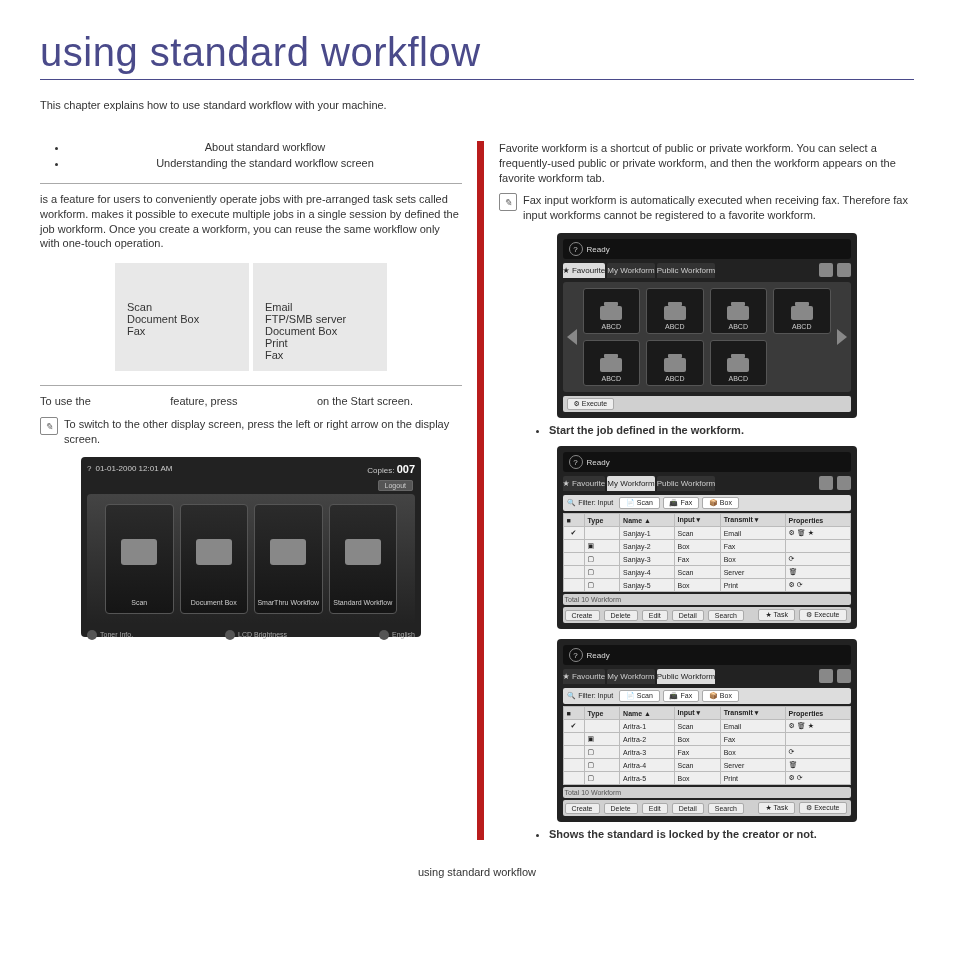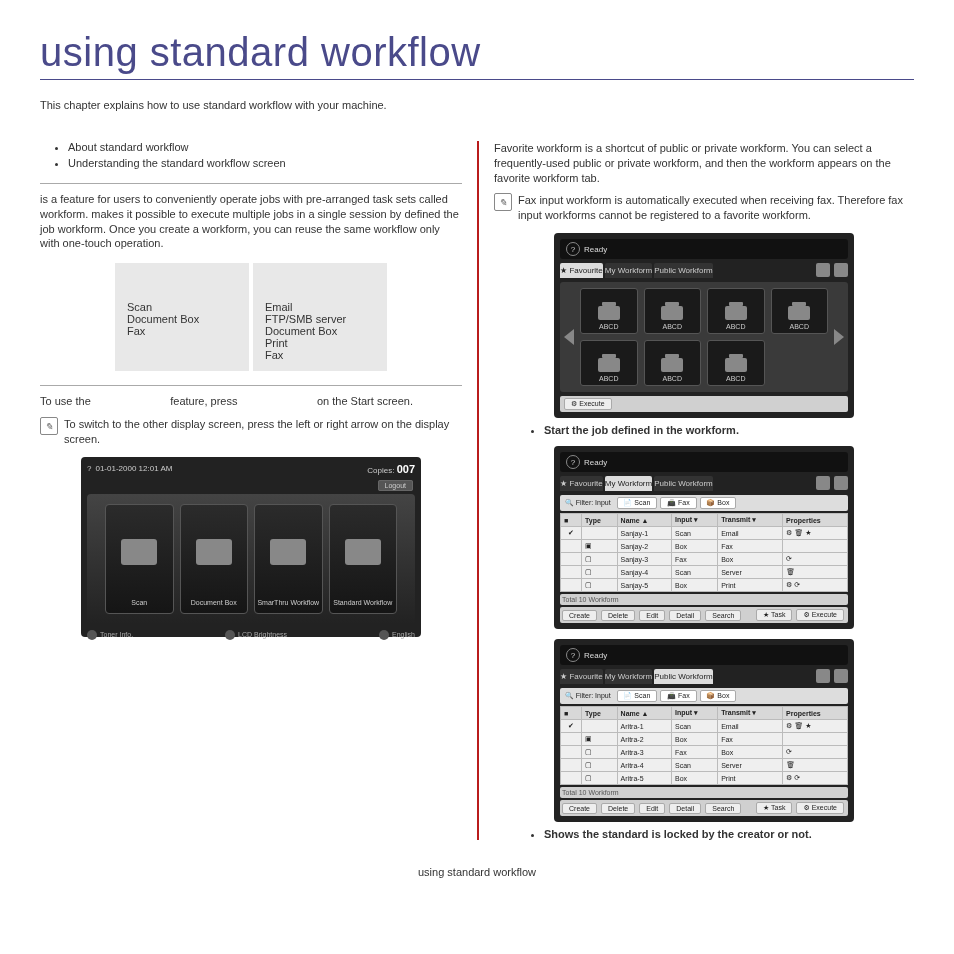--- a/index.html
+++ b/index.html
@@ -34,20 +34,21 @@
     gap: 30px;
   }
   .col {
     flex: 1;
     min-width: 0;
   }
   ul.topics {
     list-style: disc;
     padding-left: 28px;
     margin: 0 0 12px 0;
+    text-align: center;
   }
   ul.topics li {
     margin-bottom: 4px;
     font-size: 11px;
   }
   .section-rule {
     border: none;
     border-top: 1px solid #aaa;
     margin: 14px 0 8px 0;
   }
@@ -112,21 +113,21 @@
   .caption-line li {
     font-size: 11px;
   }
   .footer {
     text-align: center;
     font-size: 11px;
     margin-top: 16px;
     color: #333;
   }
   .col-divider {
-    border-left: 2px solid #b91c1c;
+    border-left: 7px solid #b91c1c;
     margin-left: -15px;
     padding-left: 15px;
   }
 
   
   .shot {
     background: #222;
     border-radius: 4px;
     color: #ddd;
     font-size: 8px;

